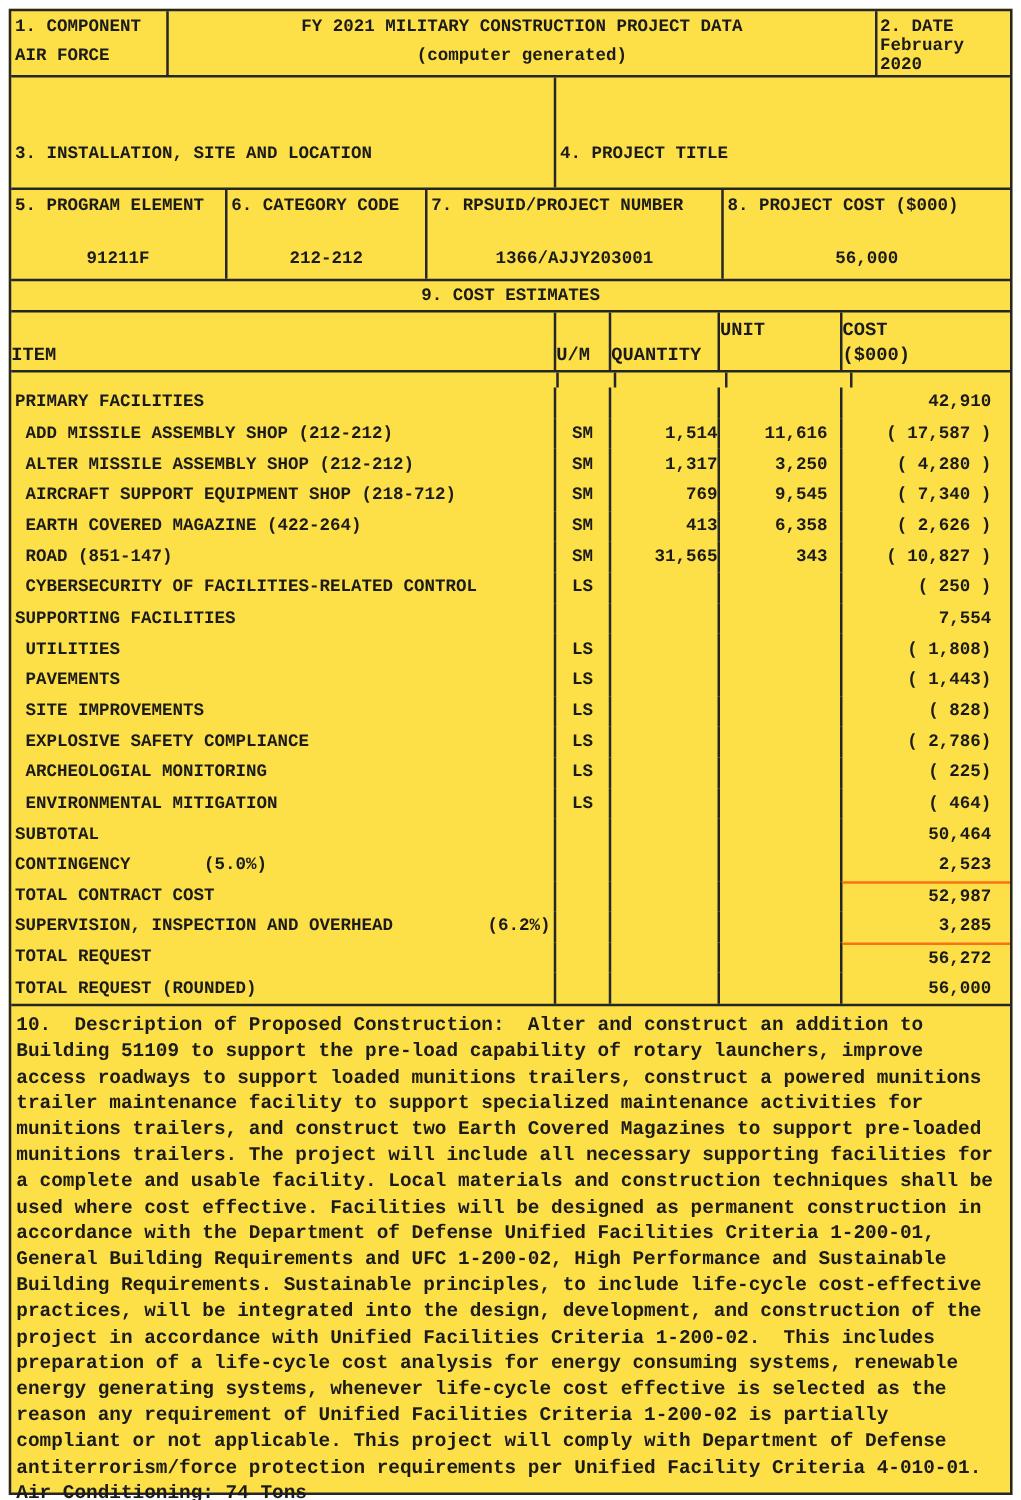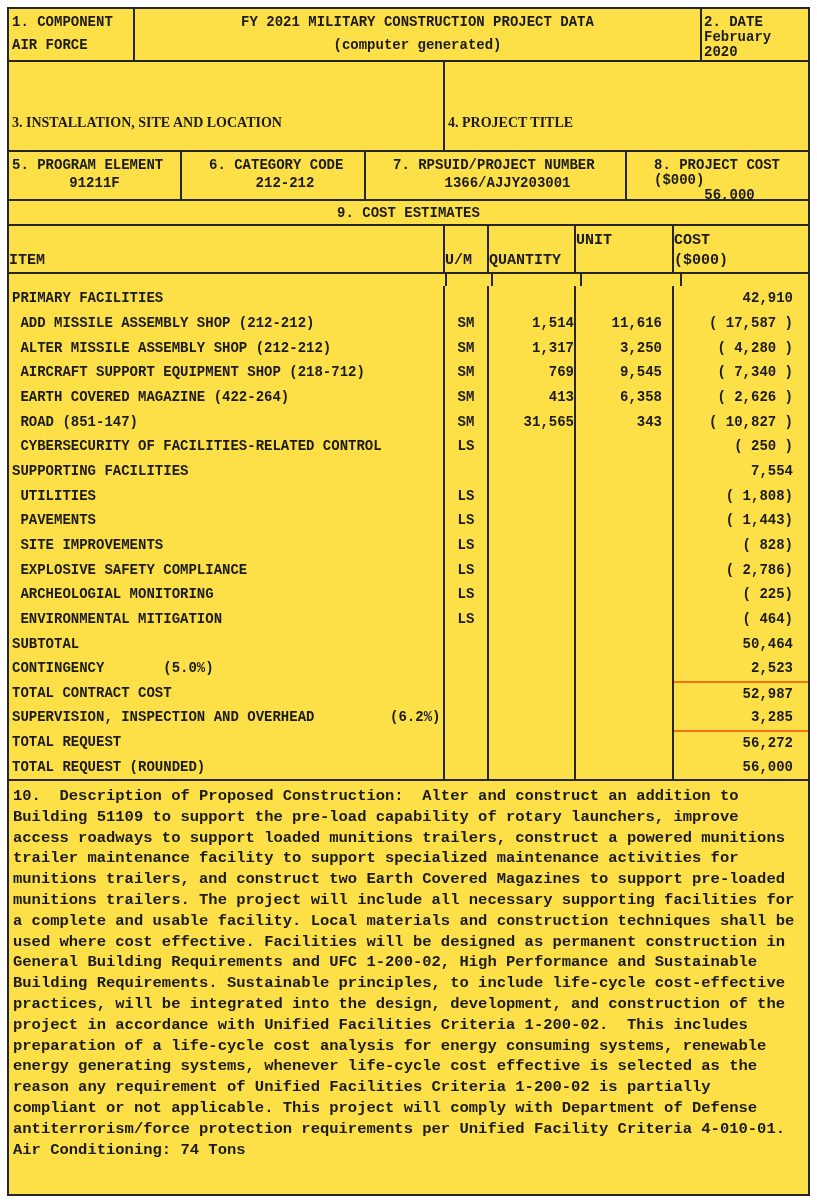--- a/index.html
+++ b/index.html
@@ -13,26 +13,26 @@
   .cell{box-sizing:border-box;overflow:hidden;}
   .br{border-right:2px solid #262626;}
   
   .rowA{height:53px;}
   .rowA .cell{display:flex;flex-direction:column;justify-content:space-between;
               padding:6px 3px 7px 3px;font-size:14px;line-height:15px;}
   .cA1{flex:0 0 126px;}
   .cA2{flex:0 0 567px;text-align:center;}
   .cA3{flex:1 1 auto;padding-left:2px !important;}
   
-  .rowB{height:90px;font-family:Liberation Serif, serif;}
+  .rowB{height:90px;}
   .rowB .cell{padding:6px 3px;font-size:14px;line-height:22px;white-space:pre;}
   .cB1{flex:0 0 436px;}
   .cB2{flex:1 1 auto;}
   
-  .rowC{height:49px;gap:24px;}
+  .rowC{height:73px;}
   .rowC .cell{display:flex;flex-direction:column;justify-content:space-between;
               padding:6px 3px 8px 3px;font-size:14px;line-height:15px;}
   .rowC .val{text-align:center;}
   .cC1{flex:0 0 173px;}
   .cC2{flex:0 0 160px;}
   .cC3{flex:0 0 237px;}
   .cC4{flex:1 1 auto;}
   
   .band9{height:25px;align-items:center;justify-content:center;font-size:14px;}
   
@@ -312,20 +312,21 @@
 
   <div class="desc">
       <div class="dline">10.  Description of Proposed Construction:  Alter and construct an addition to</div>
       <div class="dline">Building 51109 to support the pre-load capability of rotary launchers, improve</div>
       <div class="dline">access roadways to support loaded munitions trailers, construct a powered munitions</div>
       <div class="dline">trailer maintenance facility to support specialized maintenance activities for</div>
       <div class="dline">munitions trailers, and construct two Earth Covered Magazines to support pre-loaded</div>
       <div class="dline">munitions trailers. The project will include all necessary supporting facilities for</div>
       <div class="dline">a complete and usable facility. Local materials and construction techniques shall be</div>
       <div class="dline">used where cost effective. Facilities will be designed as permanent construction in</div>
+      <div class="dline">accordance with the Department of Defense Unified Facilities Criteria 1-200-01,</div>
       <div class="dline">General Building Requirements and UFC 1-200-02, High Performance and Sustainable</div>
       <div class="dline">Building Requirements. Sustainable principles, to include life-cycle cost-effective</div>
       <div class="dline">practices, will be integrated into the design, development, and construction of the</div>
       <div class="dline">project in accordance with Unified Facilities Criteria 1-200-02.  This includes</div>
       <div class="dline">preparation of a life-cycle cost analysis for energy consuming systems, renewable</div>
       <div class="dline">energy generating systems, whenever life-cycle cost effective is selected as the</div>
       <div class="dline">reason any requirement of Unified Facilities Criteria 1-200-02 is partially</div>
       <div class="dline">compliant or not applicable. This project will comply with Department of Defense</div>
       <div class="dline">antiterrorism/force protection requirements per Unified Facility Criteria 4-010-01.</div>
       <div class="dline">Air Conditioning: 74 Tons</div>

